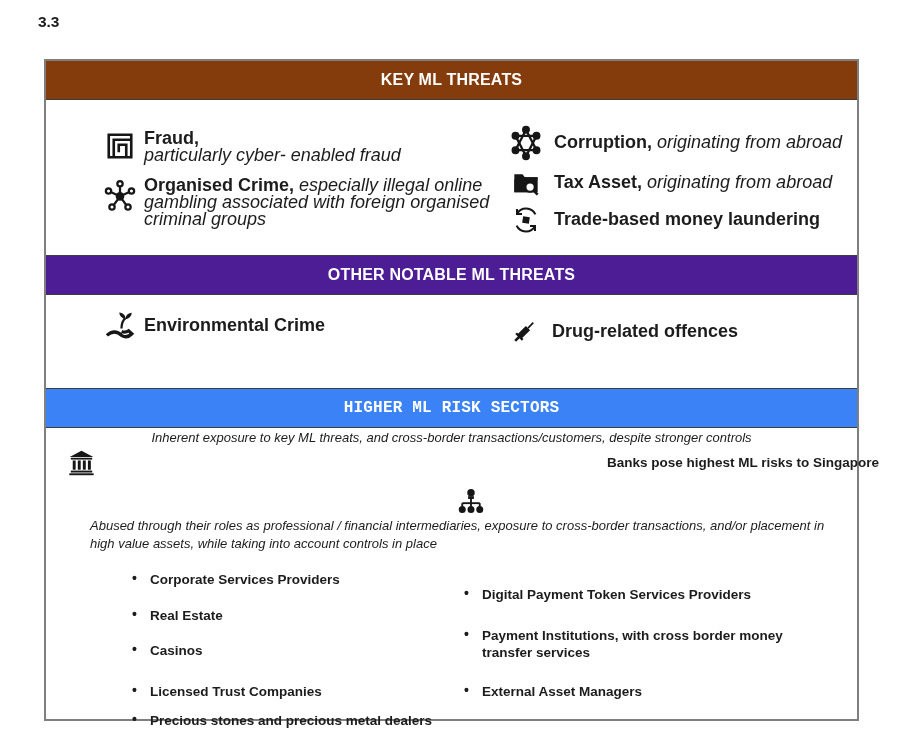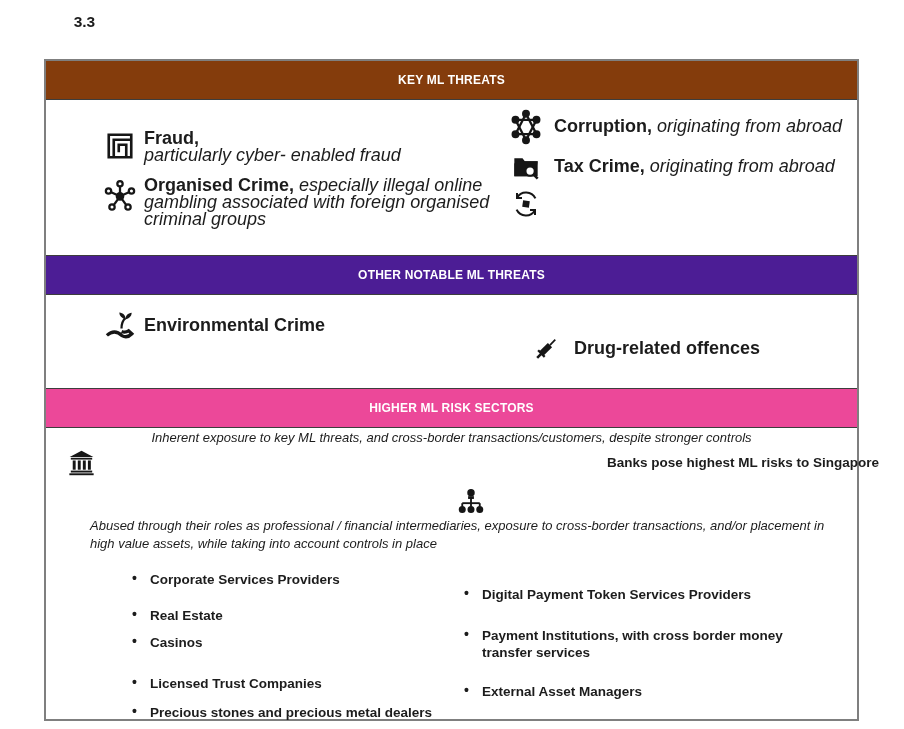--- a/index.html
+++ b/index.html
@@ -8,88 +8,88 @@
     width: 904px; height: 729px;
     background: #ffffff;
     font-family: "Liberation Sans", sans-serif;
     color: #1c1c1c;
     position: relative;
     overflow: hidden;
   }
 
   
   .caption { position: absolute; top: 13px; left: 38px; display: flex; font-weight: bold; font-size: 15.5px; letter-spacing: -0.1px; }
-  .caption .num { width: 57px; text-align: right; }
+  .caption .num { width: 57px; }
 
   
   .nra-table {
     position: absolute; left: 44px; top: 59px;
     width: 815px; height: 662px;
     border: 2px solid #7f7f7f;
     background: #fff;
     display: flex; flex-direction: column;
   }
 
   .bar {
     flex: 0 0 40px;
     display: flex; align-items: center; justify-content: center;
-    color: #fff; font-weight: bold; font-size: 12px; letter-spacing: 0.2px;
+    color: #fff; font-weight: bold; font-size: 16px; letter-spacing: 0.2px;
     border-top: 1px solid #3d3d3d; border-bottom: 1px solid #3d3d3d;
   }
   .bar-key    { background: #843c0c; border-top: none; flex-basis: 39px; }
   .bar-other  { background: #4c1d95; }
-  .bar-higher { background: #ec4899; }
+  .bar-higher { background: #3b82f6; font-family: Liberation Mono, monospace; }
 
   
   .b { font-weight: bold; }
   .i { font-style: italic; }
   .fs { font-size: 18px; line-height: 17px; }
 
   .sec { display: flex; }
   .sec-key   { flex: 0 0 155px; }
-  .sec-other { flex: 0 0 93px; gap: 22px; }
+  .sec-other { flex: 0 0 93px; }
 
   .col-l { width: 452px; }
   .col-r { flex: 1; }
 
   .row { display: flex; align-items: flex-start; }
   .icell { flex: 0 0 44px; display: flex; justify-content: center; padding-top: 1px; }
   .tcell { padding-left: 2px; }
 
   .sec-key .col-l { padding: 30px 0 0 52px; }
   .sec-key .col-l .row + .row { margin-top: 13px; }
-  .sec-key .col-r { padding-top: 8px; padding-left: 2px; }
+  .sec-key .col-r { padding-top: 24px; padding-left: 2px; }
   .sec-key .col-r .row { margin-bottom: 7px; align-items: center; }
   .sec-key .col-r .icell { flex-basis: 52px; }
   .org-desc { display: inline; }
   .org-text { width: 348px; }
 
   .sec-other .col-l { padding: 15px 0 0 52px; }
   .sec-other .col-l .row { margin-bottom: 7px; align-items: center; }
-  .sec-other .col-r { padding-top: 38px; }
+  .sec-other .col-r { padding-top: 21px; }
   .sec-other .col-r .icell { flex-basis: 52px; }
   .sec-other .col-r .row { align-items: center; }
 
   
   .sec-higher { flex: 1; display: block; padding-top: 1px; }
   .center-note { text-align: center; font-style: italic; font-size: 13px; line-height: 17px; padding: 0 30px; }
   .bank-row { display: flex; justify-content: space-between; align-items: center; gap: 16px; margin-top: 3px; transform: translateX(22px); }
   .bank-row .btxt { font-size: 13.5px; }
   .abuse-row { display: flex; margin-top: 8px; padding-left: 44px; flex-direction: column; }
   .abuse-row .icell { flex: 0 0 30px; margin-right: 6px; padding-top: 3px; }
   .abuse-row .atxt { width: 762px; font-style: italic; font-size: 13px; line-height: 17.5px; }
 
   .bullet-cols { display: flex; margin-top: 19px; }
   .blist { list-style: none; margin: 0; padding: 0; font-weight: bold; font-size: 13.5px; line-height: 17px; }
   .blist-l { margin-left: 84px; width: 330px; }
   .blist-r { margin-left: 2px; padding-top: 15px; width: 360px; }
   .blist li { position: relative; padding-left: 20px; }
   .blist li::before { content: "\2022"; position: absolute; left: 2px; top: -1px; font-size: 14px; }
   .blist-l li:nth-child(1) { margin-bottom: 19px; }
-  .blist-l li:nth-child(2) { margin-bottom: 10px; }
+  .blist-l li:nth-child(2) { margin-bottom: 18px; }
   .blist-l li:nth-child(3) { margin-bottom: 24px; }
   .blist-l li:nth-child(4) { margin-bottom: 12px; }
   .blist-r li:nth-child(1) { margin-bottom: 24px; }
   .blist-r li:nth-child(2) { margin-bottom: 22px; }
 
   svg.ic { display: block; }
 </style>
 </head>
 <body>
 
@@ -161,34 +161,37 @@
       <div class="row">
         <span class="icell">
           <svg class="ic" width="30" height="28" viewBox="0 0 24 24">
             <path d="M2 4.5h7l2 2.5h11v13H2z" fill="#161616"></path>
             <path d="M2 9l4-2h16l-2 13H2z" fill="#161616"></path>
             <circle cx="15.5" cy="15.5" r="4" fill="#ffffff" stroke="#161616" stroke-width="1.8"></circle>
             <line x1="18.6" y1="18.6" x2="22" y2="22" stroke="#161616" stroke-width="2.2"></line>
           </svg>
         </span>
         <div class="tcell fs">
-          <span class="b">Tax Crime,</span>
+          <span class="b">Tax Asset,</span>
           <span class="i">originating from abroad</span>
         </div>
       </div>
       <div class="row">
         <span class="icell">
           <svg class="ic" width="30" height="30" viewBox="0 0 24 24" fill="none" stroke="#161616" stroke-width="1.7">
             <path d="M19.5 7.5A8.3 8.3 0 0 0 4.8 7"></path>
               <path d="M4.5 16.5A8.3 8.3 0 0 0 19.2 17"></path>
             <path d="M4.8 3.2v4h4" stroke-width="1.6"></path>
               <path d="M19.2 20.8v-4h-4" stroke-width="1.6"></path>
             <rect x="9.3" y="9.3" width="5.4" height="5.4" fill="#161616" stroke="none" transform="rotate(8 12 12)"></rect>
           </svg>
         </span>
+        <div class="tcell fs">
+          <span class="b">Trade-based money laundering</span>
+        </div>
       </div>
     </div>
   </div>
 
   <div class="bar bar-other">OTHER NOTABLE ML THREATS</div>
 
   <div class="sec sec-other">
     <div class="col-l">
       <div class="row">
         <span class="icell">

